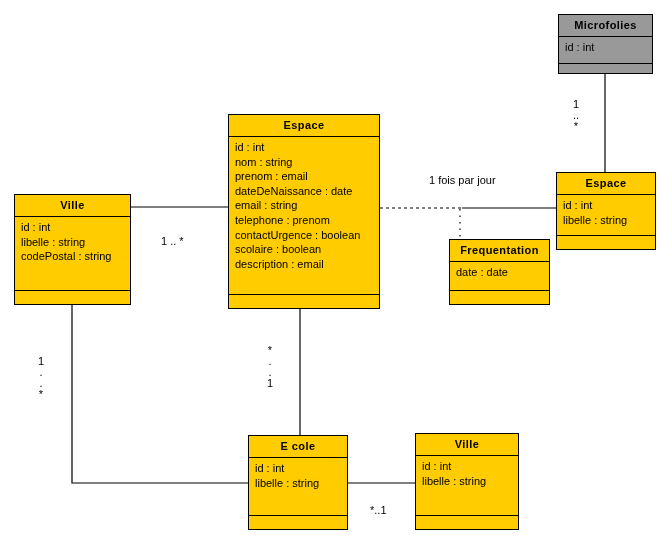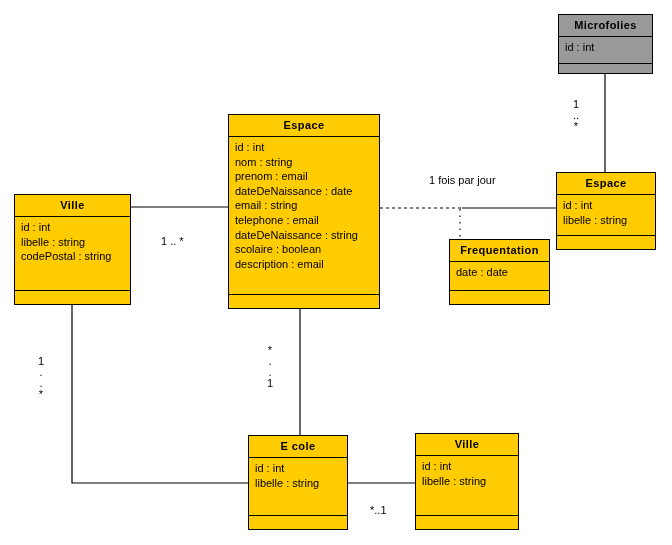--- a/index.html
+++ b/index.html
@@ -114,22 +114,22 @@
   </div>
 
   <div class="uml-class" style="left:228px; top:114px; width:152px; height:195px;">
     <div class="uml-name">Espace</div>
     <div class="uml-attrs">
       <div class="uml-attr">id : int</div>
       <div class="uml-attr">nom : string</div>
       <div class="uml-attr">prenom : email</div>
       <div class="uml-attr">dateDeNaissance : date</div>
       <div class="uml-attr">email : string</div>
-      <div class="uml-attr">telephone : email</div>
-      <div class="uml-attr">dateDeNaissance : string</div>
+      <div class="uml-attr">telephone : prenom</div>
+      <div class="uml-attr">contactUrgence : boolean</div>
       <div class="uml-attr">scolaire : boolean</div>
       <div class="uml-attr">description : email</div>
     </div>
     <div class="uml-ops"></div>
   </div>
 
   <div class="uml-class" style="left:14px; top:169px; width:117px; height:111px;margin-top:25px;">
     <div class="uml-name">Ville</div>
     <div class="uml-attrs">
       <div class="uml-attr">id : int</div>

